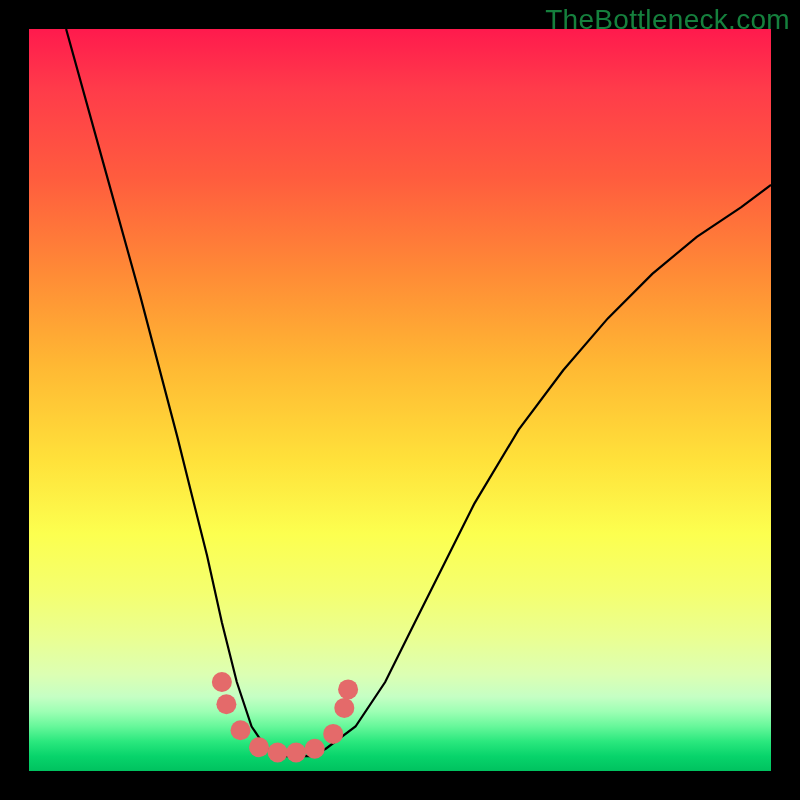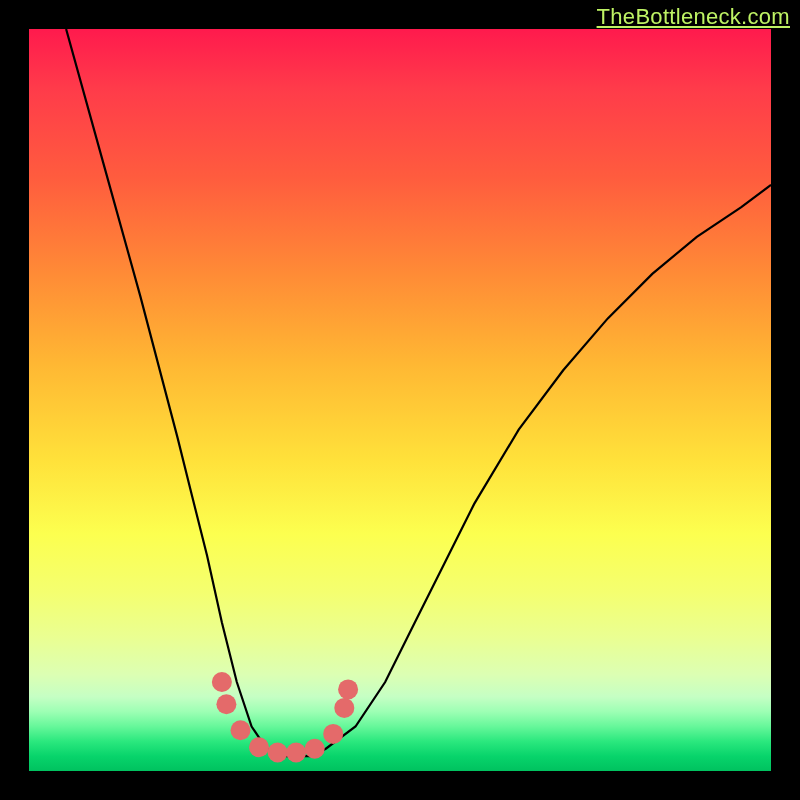--- a/index.html
+++ b/index.html
@@ -32,26 +32,25 @@
       #9dffb4 92%,
       #66f79a 94%,
       #2be87e 96%,
       #08d46b 98%,
       #00c25f 100%);
   }
   .watermark {
     position: absolute;
     top: 4px;
     right: 10px;
-    color: #bef264;
-    font-size: 22px;
+    color: #15803d;
+    font-size: 28px;
     font-weight: 500;
     letter-spacing: 0.3px;
     user-select: none;
-    text-decoration: underline;
   }
   svg.curve {
     position: absolute;
     left: 0;
     top: 0;
     width: 742px;
     height: 742px;
   }
 </style>
 </head>

